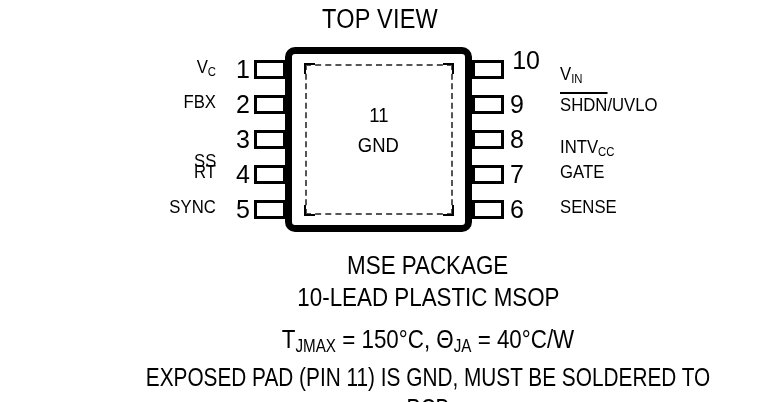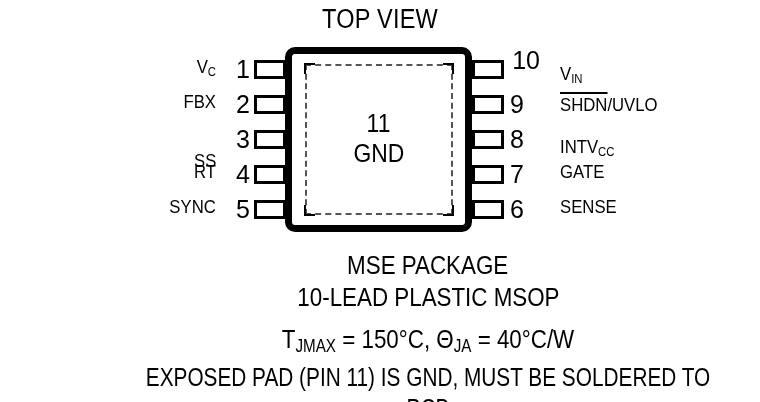--- a/index.html
+++ b/index.html
@@ -73,25 +73,25 @@
     z-index: 5;
   }
   .pad-corner.tl { left: 304px;  top: 63px;  border-left: 2px solid #000; border-top: 2px solid #000; }
   .pad-corner.tr { left: 443px;  top: 63px;  border-right: 2px solid #000; border-top: 2px solid #000; }
   .pad-corner.bl { left: 304px;  top: 205px; border-left: 2px solid #000; border-bottom: 2px solid #000; }
   .pad-corner.br { left: 443px;  top: 205px; border-right: 2px solid #000; border-bottom: 2px solid #000; }
 
   #pad-text {
     position: absolute;
     left: 285px;
-    top: 108px;
+    top: 100px;
     width: 187px;
     text-align: center;
     z-index: 6;
-    font-size: 26px;
+    font-size: 21px;
     line-height: 30px;
   }
   #pad-text div { display:block; }
   #pad-text .l { display:inline-block; transform: scaleX(0.88); }
 
   
   .pin-stub {
     position: absolute;
     width: 32px;
     height: 19px;

